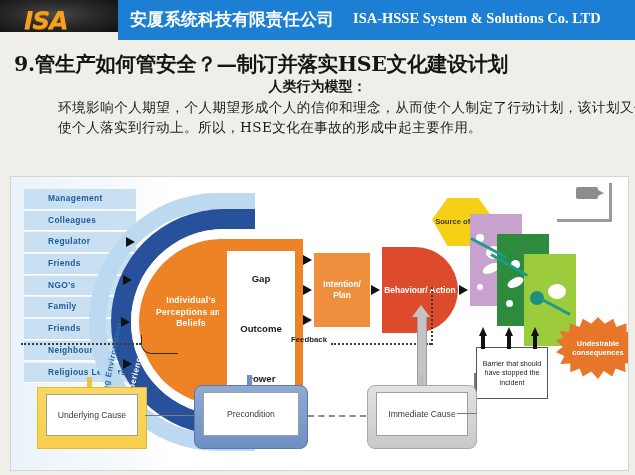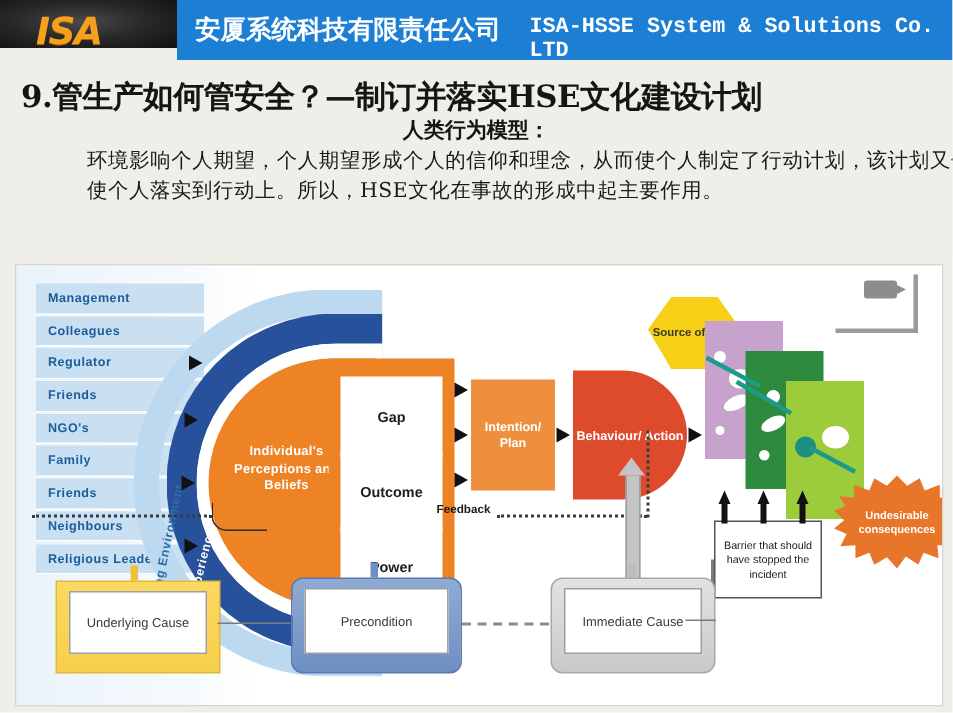--- a/index.html
+++ b/index.html
@@ -27,21 +27,21 @@
     position:absolute;left:118px;top:0;width:517px;height:40px;
     background:#1c7fd4;
   }
   .banner-cn{
     position:absolute;left:12px;top:8px;
     font-family:"DejaVu Sans","Liberation Sans",sans-serif;
     font-size:17px;font-weight:bold;color:#ffffff;letter-spacing:0px;
   }
   .banner-en{
     position:absolute;left:235px;top:10px;
-    font-family:Liberation Mono, monospace;
+    font-family:Liberation Serif, serif;
     font-size:14.5px;font-weight:bold;color:#ffffff;
   }
   
   .textwrap{position:absolute;left:0;top:40px;width:635px;height:130px;background:#efeee8;}
   .slide-title{
     position:absolute;left:14px;top:10px;width:608px;
     font-family:"DejaVu Serif","Liberation Serif",serif;
     font-size:20.5px;font-weight:bold;color:#151515;
     white-space:nowrap;letter-spacing:-0.3px;
   }
@@ -66,21 +66,21 @@
     position:absolute;left:0;top:0;width:160px;height:293px;
     background:linear-gradient(90deg,#eaf3fb 0%,#f6fafd 70%,#ffffff 100%);
   }
   
   .stake{position:absolute;left:13px;top:12px;width:112px;}
   .stake-item{
     height:19.5px;line-height:19.5px;
     background:#c9e0f2;color:#1c5d99;
     font-family:"Liberation Sans",sans-serif;
     font-size:8.4px;font-weight:bold;letter-spacing:0.35px;
-    padding-left:8px;margin-bottom:1.2px;
+    padding-left:24px;margin-bottom:1.2px;
     border-bottom:1.2px solid #ffffff;
   }
   
   .arc-outer{
     position:absolute;left:78px;top:16px;width:166px;height:258px;
     border:17px solid #bcd9ef;border-radius:129px 0 0 129px;
     border-right:none;box-sizing:border-box;
   }
   .arc-inner{
     position:absolute;left:100px;top:32px;width:144px;height:226px;

